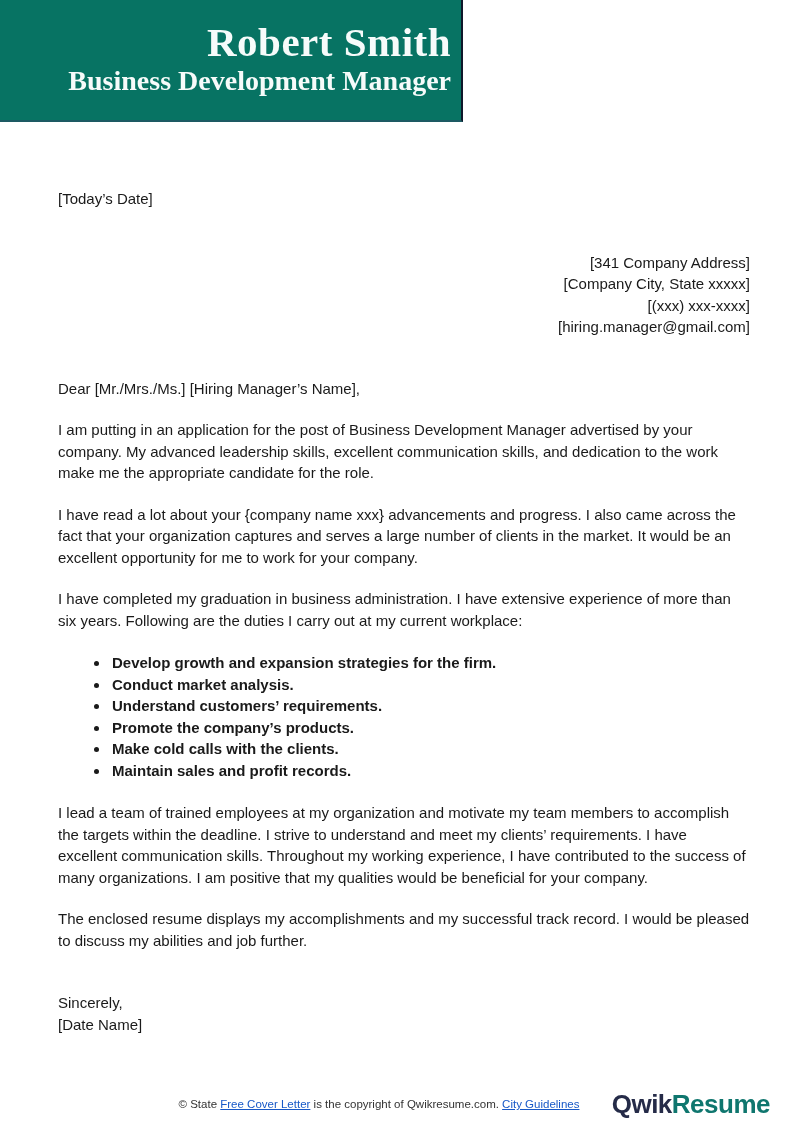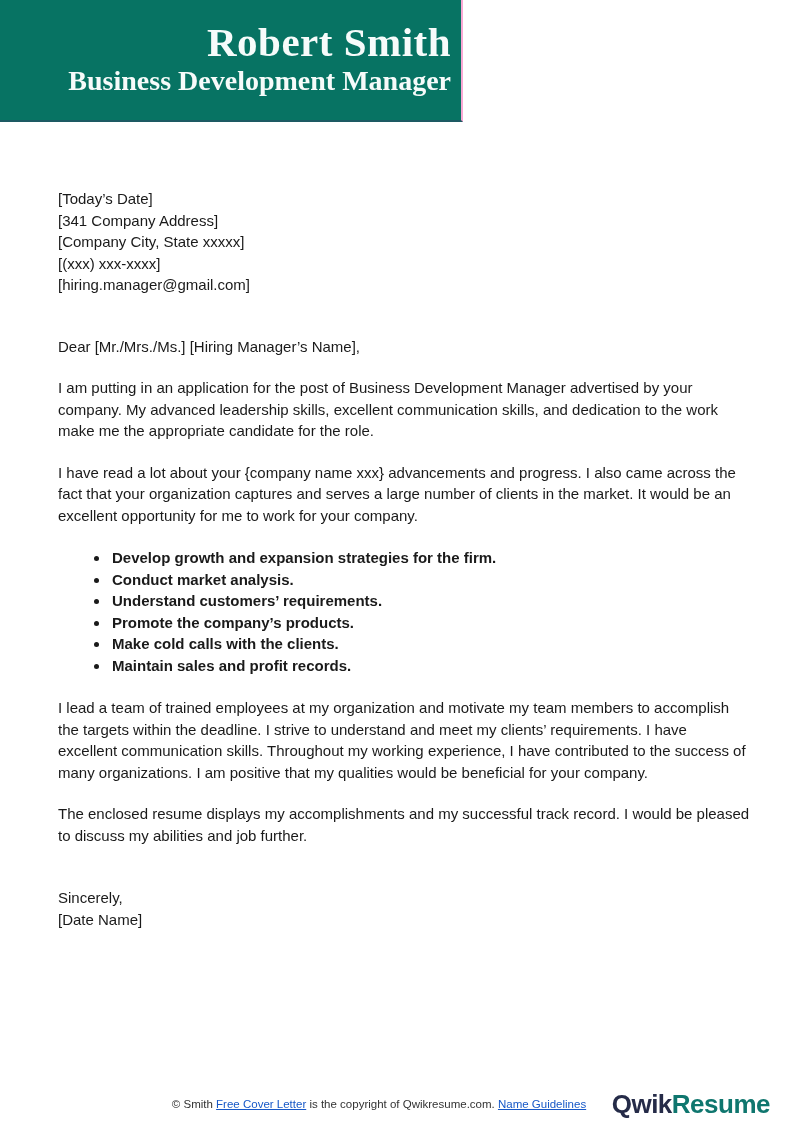--- a/index.html
+++ b/index.html
@@ -19,21 +19,21 @@
 
   
   .header-block {
     position: absolute;
     top: 0;
     left: 0;
     width: 463px;
     height: 122px;
     box-sizing: border-box;
     background: #077363;
-    border-right: 2px solid #f9a8d4;
+    border-right: 2px solid #0f172a;
     border-bottom: 2px solid #1d5a63;
     display: flex;
     flex-direction: column;
     justify-content: center;
     align-items: flex-end;
     padding: 6px 10px 8px 10px;
     font-family: "Liberation Serif", "DejaVu Serif", serif;
     color: #f6fbfa;
   }
   .header-name {
@@ -56,20 +56,22 @@
     top: 122px;
     left: 58px;
     width: 692px;
     font-size: 15px;
     line-height: 21.5px;
   }
   .date-line {
     margin-top: 66px;
   }
   .address-block {
+    margin-top: 42px;
+    text-align: right;
   }
   .address-line { display: block; }
   .salutation {
     margin-top: 40px;
   }
   .para {
     margin-top: 20px;
   }
   .duties-list {
     margin: 21px 0 21px 0;
@@ -148,20 +150,21 @@
       <span class="address-line">[(xxx) xxx-xxxx]</span>
       <span class="address-line">[hiring.manager@gmail.com]</span>
     </div>
 
     <div class="salutation">Dear [Mr./Mrs./Ms.] [Hiring Manager’s Name],</div>
 
     <div class="para">I am putting in an application for the post of Business Development Manager advertised by your company. My advanced leadership skills, excellent communication skills, and dedication to the work make me the appropriate candidate for the role.</div>
 
     <div class="para">I have read a lot about your {company name xxx} advancements and progress. I also came across the fact that your organization captures and serves a large number of clients in the market. It would be an excellent opportunity for me to work for your company.</div>
 
+    <div class="para">I have completed my graduation in business administration. I have extensive experience of more than six years. Following are the duties I carry out at my current workplace:</div>
 
     <ul class="duties-list">
       <li>Develop growth and expansion strategies for the firm.</li>
       <li>Conduct market analysis.</li>
       <li>Understand customers’ requirements.</li>
       <li>Promote the company’s products.</li>
       <li>Make cold calls with the clients.</li>
       <li>Maintain sales and profit records.</li>
     </ul>
 
@@ -171,20 +174,20 @@
 
     <div class="signoff">
       <span>Sincerely,</span>
       <span class="signature">[Date Name]</span>
     </div>
 
   </div>
 
   <div class="footer">
     <div class="footer-text">
-      <span>© Smith </span><a class="footer-link">Free Cover Letter</a><span> is the copyright of Qwikresume.com. </span><a class="footer-link">Name Guidelines</a>
+      <span>© State </span><a class="footer-link">Free Cover Letter</a><span> is the copyright of Qwikresume.com. </span><a class="footer-link">City Guidelines</a>
     </div>
     <div class="brand-logo">
       <span class="brand-qwik">Qwik</span><span class="brand-resume">Resume</span>
     </div>
   </div>
 
 </div>
 
 </body></html>

